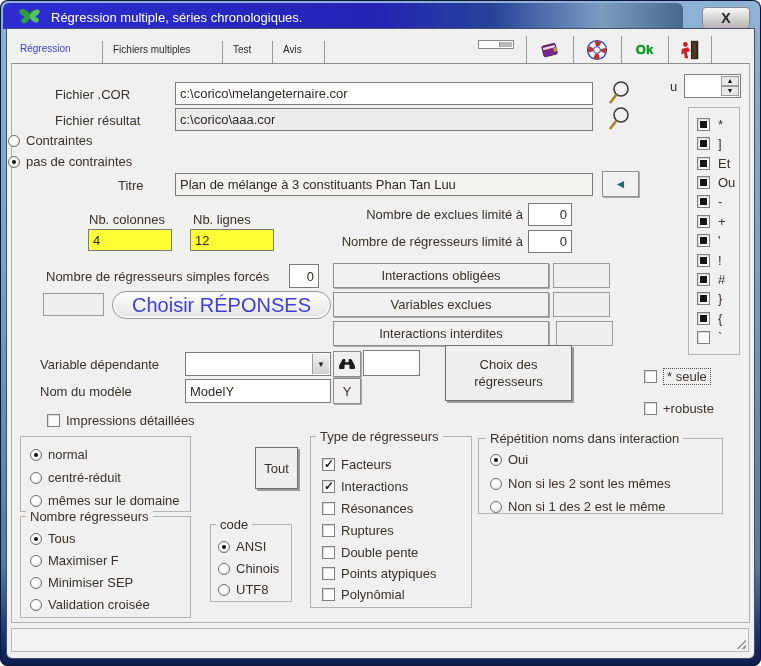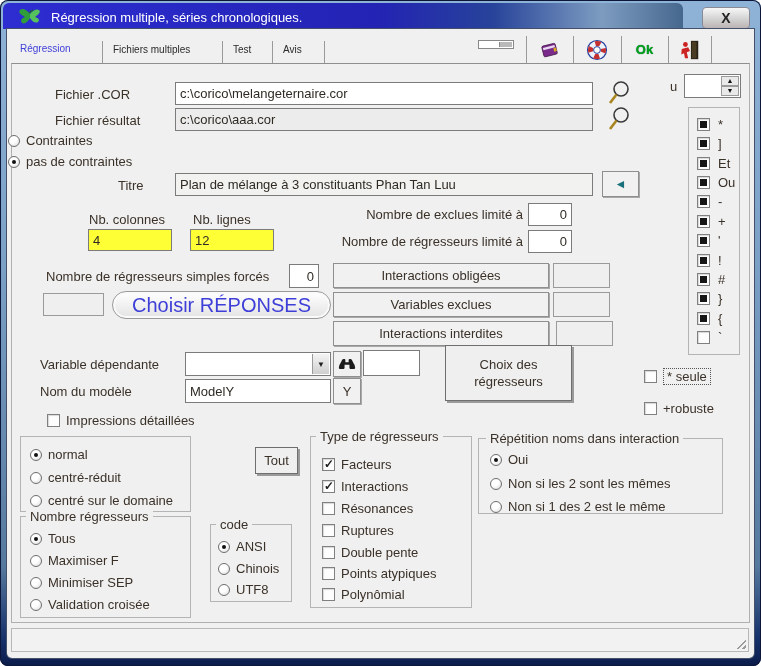--- a/index.html
+++ b/index.html
@@ -208,24 +208,24 @@
   <div class="row" style="left:30px;top:447px">
     <span class="radio checked"></span>
     <span class="lbl">normal</span>
   </div>
   <div class="row" style="left:30px;top:470px">
     <span class="radio"></span>
     <span class="lbl">centré-réduit</span>
   </div>
   <div class="row" style="left:30px;top:493px">
     <span class="radio"></span>
-    <span class="lbl">centré sur le domaine</span>
-  </div>
-
-  <div class="btn btn3d" style="left:255px;top:447px;width:43px;height:27px">Tout</div>
+    <span class="lbl">mêmes sur le domaine</span>
+  </div>
+
+  <div class="btn btn3d" style="left:255px;top:447px;width:43px;height:42px">Tout</div>
 
   <div class="group" style="left:310px;top:436px;width:162px;height:172px"></div>
   <span class="group-title" style="left:316px;top:429px">Type de régresseurs</span>
   <div class="row" style="left:322px;top:457px">
     <span class="cb checked"></span>
     <span class="lbl">Facteurs</span>
   </div>
   <div class="row" style="left:322px;top:479px">
     <span class="cb checked"></span>
     <span class="lbl">Interactions</span>

